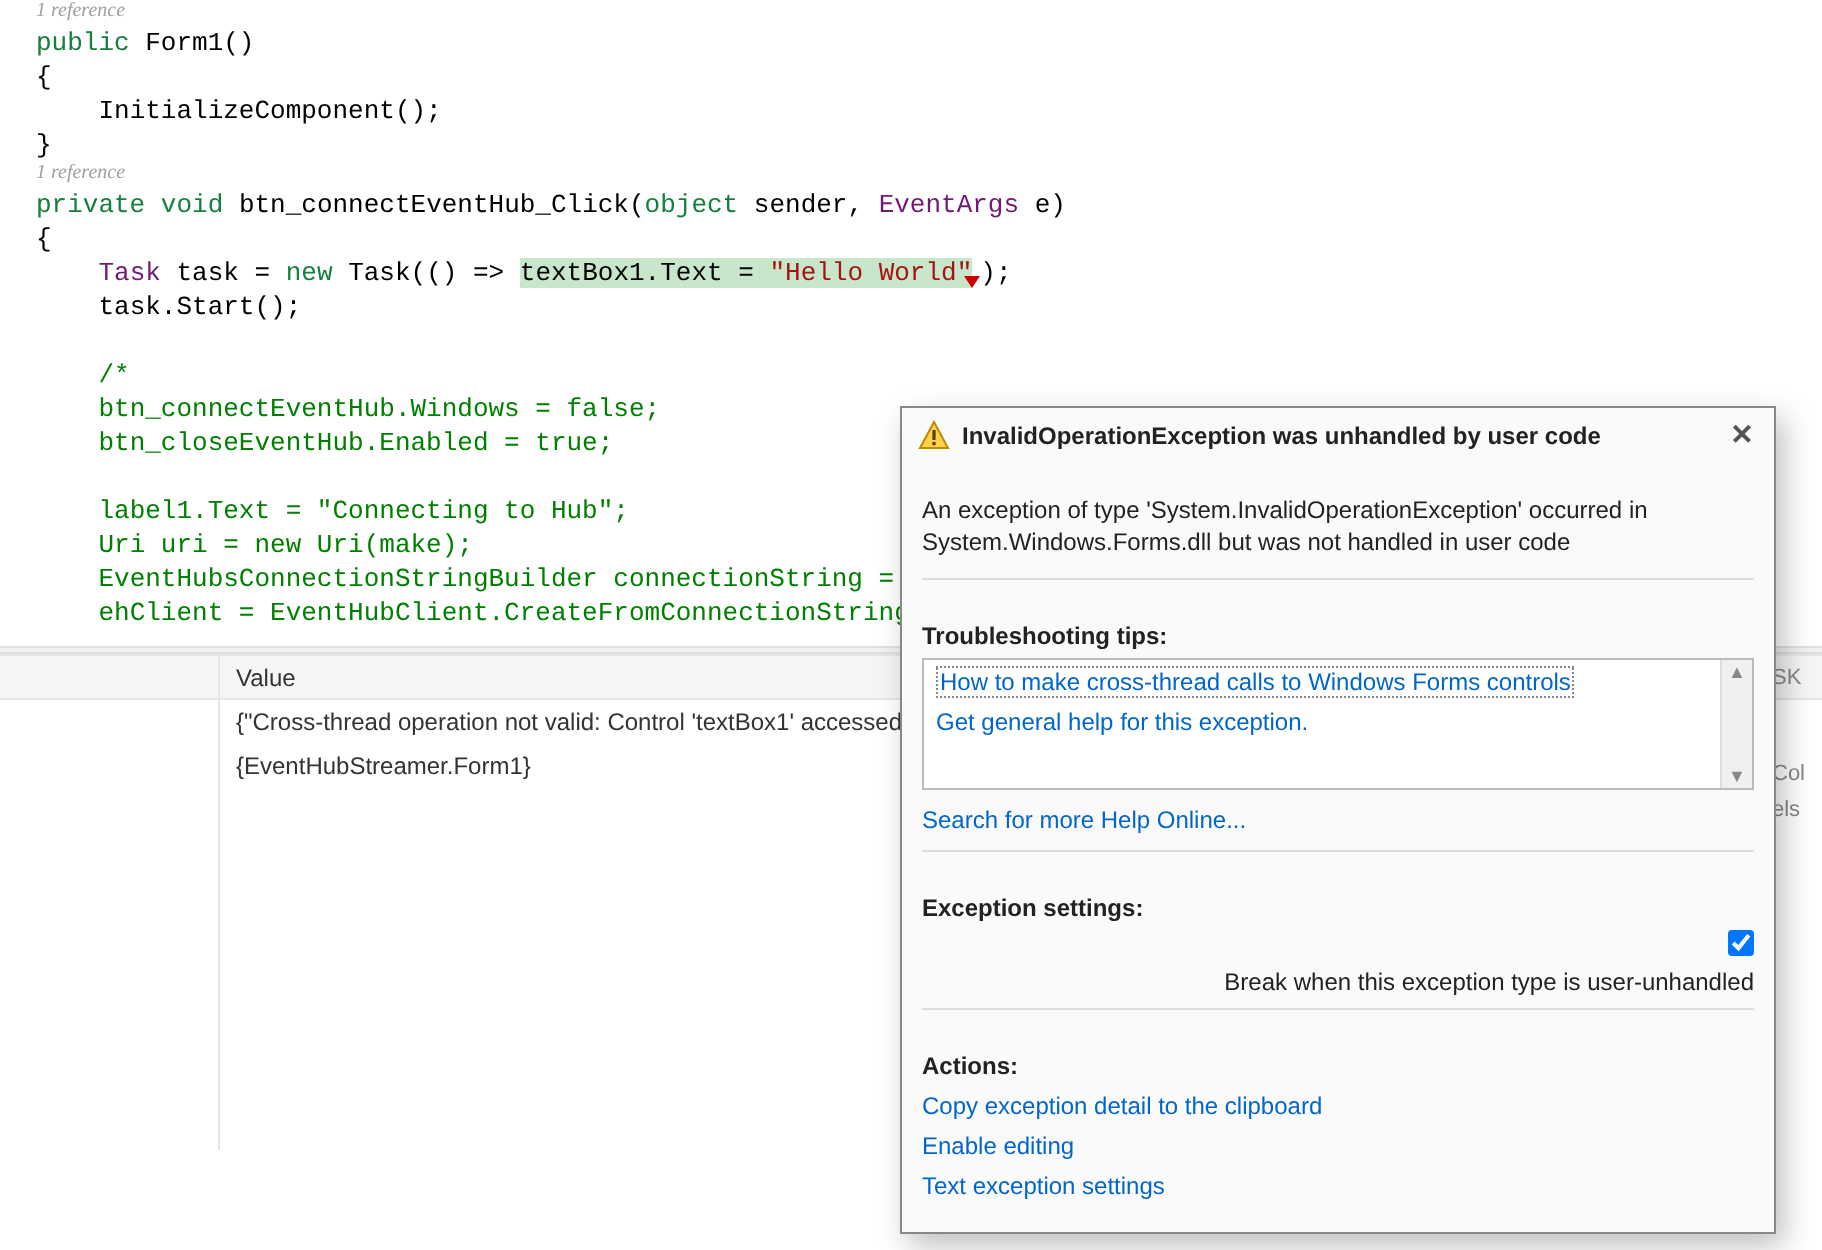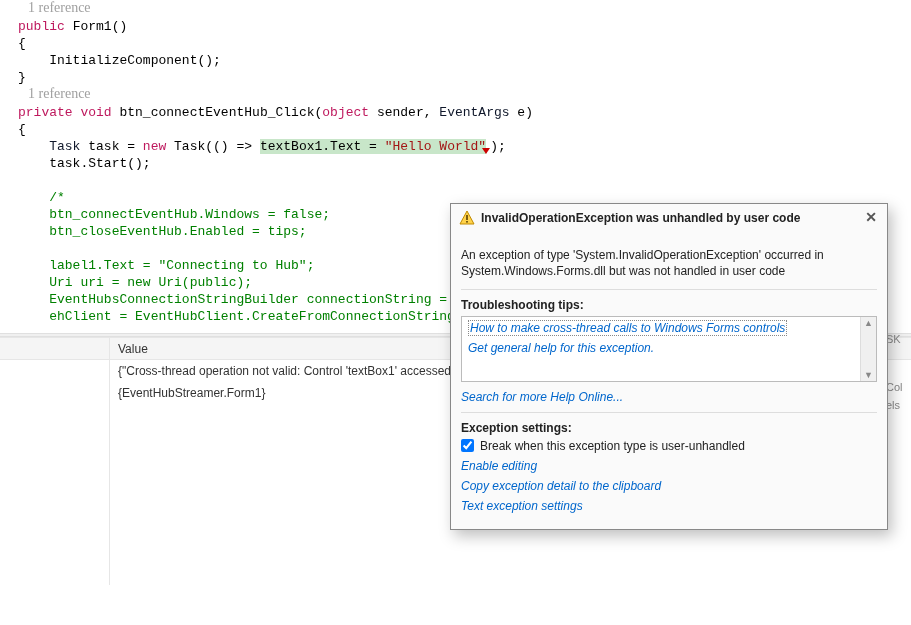--- a/index.html
+++ b/index.html
@@ -1,20 +1,20 @@
 <!DOCTYPE html>
 <html><head>
 <meta charset="utf-8">
 <style>
   * { box-sizing: border-box; margin: 0; padding: 0; }
   html, body { width: 911px; height: 625px; overflow: hidden; font-family: "Segoe UI", Tahoma, sans-serif; font-size: 12px; background: #fff; color: #000; }
   .code  { font-family: Consolas, "Courier New", monospace; font-size: 13px; line-height: 17px; white-space: pre; padding: 2px 0 0 18px; position: relative; }
-  .codelens { color: #a0a0a0; font-family: "Segoe UI"; font-size: 14px; margin-left: 28px; }
-  .kw  { color: #be185d; }
-  .typ { color: #0f172a; }
+  .codelens { color: #a0a0a0; font-family: "Segoe UI"; font-size: 10px; margin-left: 18px; font-style: italic; }
+  .kw  { color: #15803d; }
+  .typ { color: #701a75; }
   .str { color: #a31515; }
   .com { color: #008000; }
   .hl  { background: #c8e6c9; }
   .err-underline { position: relative; display:inline-block; }
   .err-underline::after { content:""; position:absolute; left:0; right:0; bottom:-1px; height:2px;
     background: repeating-linear-gradient(45deg,#d00 0,#d00 2px,transparent 2px,transparent 4px); }
   .err-caret { display:inline-block; width:0; height:0; border-left:4px solid transparent; border-right:4px solid transparent; border-top:6px solid #c00; vertical-align: top; margin-left:-4px; margin-top:10px; }
   .panel-sep { height: 4px; background: #f0f0f0; border-top:1px solid #e0e0e0; border-bottom:1px solid #e0e0e0; margin-top: 8px; }
   .bottom { display:flex; border-top:1px solid #e6e6e6; height: 248px; }
   .col-name { width: 110px; border-right:1px solid #e6e6e6; }
@@ -24,52 +24,52 @@
   .right-rail { position:absolute; right:0; top:370px; width:25px; font-size:11px; color:#888; line-height:18px; }
 
   
   .popup { position:absolute; left:450px; top:203px; width:438px; background:#fafafa; border:1px solid #888;
            box-shadow: 4px 6px 14px rgba(0,0,0,0.25); font-size:12px; color:#222; }
   .popup .titlebar { display:flex; align-items:center; gap:6px; padding:6px 8px 6px 8px; font-weight:600; }
   .popup .warn-icon { width:16px; height:16px; }
   .popup .close { margin-left:auto; width:16px; height:16px; text-align:center; line-height:14px; cursor:pointer; font-size:14px; color:#555; }
   .popup .body  { padding: 0 10px 10px 10px; margin-top: 15px; }
   .popup .para  { margin: 4px 0 10px 0; line-height:16px; }
-  .popup .sect  { font-weight:600; margin: 6px 0 4px 0; border-top:1px solid #ddd; padding-top:8px; }
+  .popup .sect  { font-weight:600; margin: 6px 0 4px 0; border-top:1px solid #ddd; padding-top:21px; }
   .popup .tipsbox { border:1px solid #bbb; background:#fff; height:66px; position:relative; padding:4px 18px 4px 6px; }
   .popup .tipsbox .sb { position:absolute; right:0; top:0; bottom:0; width:16px; background:#f0f0f0; border-left:1px solid #ddd; }
   .popup .tipsbox .sb::before { content:"▲"; position:absolute; top:1px; left:3px; font-size:9px; color:#888; }
   .popup .tipsbox .sb::after  { content:"▼"; position:absolute; bottom:1px; left:3px; font-size:9px; color:#888; }
-  .popup a, .popup .link { color:#0066cc; text-decoration:none; cursor:pointer;font-style:italic; }
+  .popup a, .popup .link { color:#0066cc; text-decoration:none; cursor:pointer; }
   .popup .dotted { border:1px dotted #888; padding:0 1px; }
-  .popup label { display:flex; align-items:flex-start; gap:6px; margin:4px 0; }
+  .popup label { display:flex; align-items:flex-end; gap:6px; margin:4px 0;flex-direction:column; }
   .popup .actions div { margin:6px 0; }
 </style>
 </head>
 <body>
 
 <div>
   <div class="codelens">1 reference</div>
   <div class="code"><span class="kw">public</span> <span>Form1()</span>
 <span>{</span>
     <span>InitializeComponent();</span>
 <span>}</span>
 </div>
   <div class="codelens">1 reference</div>
   <div class="code"><span class="kw">private</span> <span class="kw">void</span> <span>btn_connectEventHub_Click(</span><span class="kw">object</span><span> sender, </span><span class="typ">EventArgs</span><span> e)</span>
 <span>{</span>
     <span class="typ">Task</span><span> task = </span><span class="kw">new</span><span> Task(() =&gt; </span><span class="hl"><span>textBox1.Text = </span><span class="str">"Hello World"</span></span><span class="err-underline"></span><span class="err-caret"></span><span>);</span>
     <span>task.Start();</span>
 
     <span class="com">/*</span>
     <span class="com">btn_connectEventHub.Windows = false;</span>
-    <span class="com">btn_closeEventHub.Enabled = tips;</span>
+    <span class="com">btn_closeEventHub.Enabled = true;</span>
 <span class="com"></span>
     <span class="com">label1.Text = "Connecting to Hub";</span>
-    <span class="com">Uri uri = new Uri(public);</span>
+    <span class="com">Uri uri = new Uri(make);</span>
     <span class="com">EventHubsConnectionStringBuilder connectionString = new Ev</span>
     <span class="com">ehClient = EventHubClient.CreateFromConnectionString(conne</span></div>
 </div>
 
 <div class="panel-sep"></div>
 
 <div class="bottom">
   <div class="col-name">
     <div class="colhdr">&nbsp;</div>
   </div>
@@ -106,19 +106,20 @@
       <div class="sb"></div>
     </div>
     <div style="margin:8px 0"><span class="link">Search for more Help Online...</span></div>
 
     <div class="sect">Exception settings:</div>
     <label>
       <input type="checkbox" checked="" style="">
       <span>Break when this exception type is user-unhandled</span>
     </label>
 
+    <div class="sect">Actions:</div>
     <div class="actions">
+      <div><span class="link">Copy exception detail to the clipboard</span></div>
       <div><span class="link">Enable editing</span></div>
-      <div><span class="link">Copy exception detail to the clipboard</span></div>
       <div><span class="link">Text exception settings</span></div>
     </div>
   </div>
 </div>
 
 </body></html>

